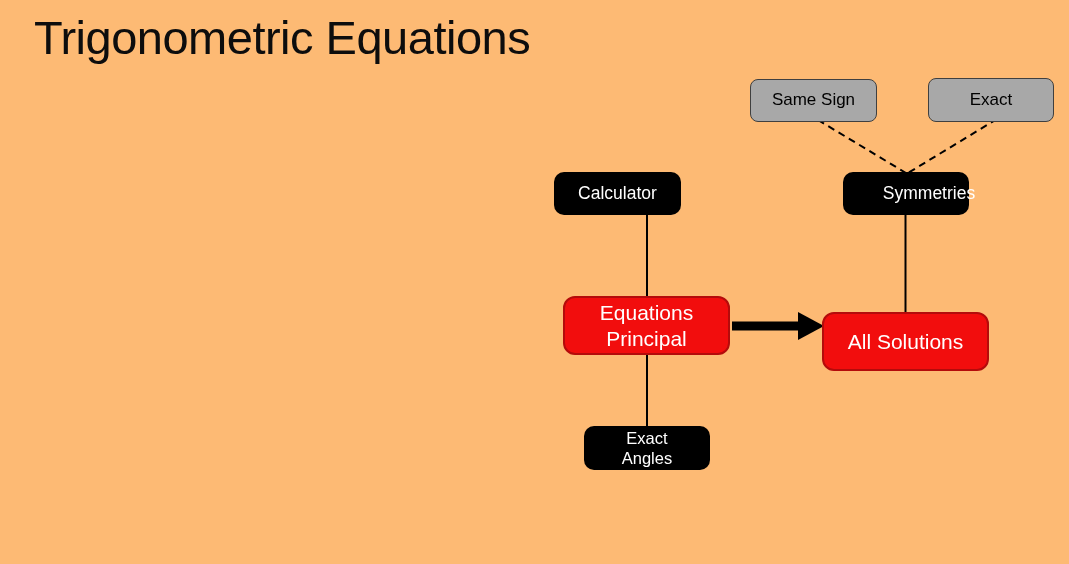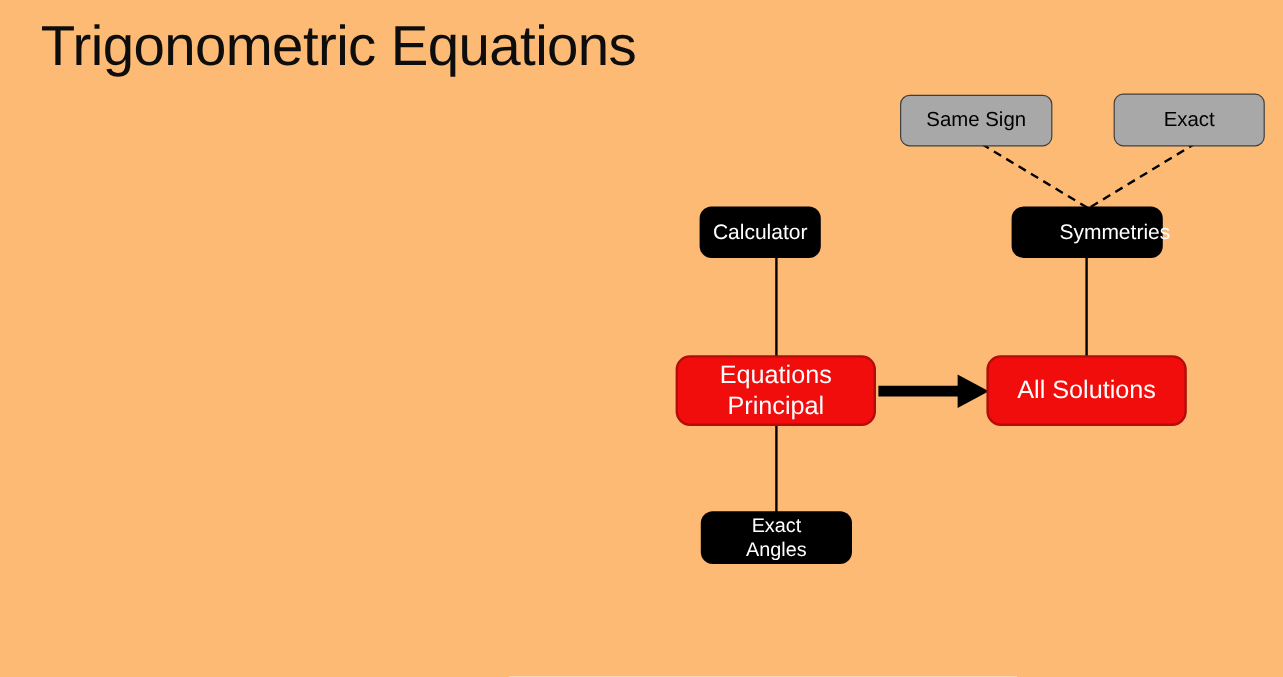--- a/index.html
+++ b/index.html
@@ -66,24 +66,24 @@
   }
   .node-red {
     background: var(--color-red_fill);
     color: var(--color-text_light);
     border: 2.5px solid var(--color-red_border);
     border-radius: 12px;
     font-size: 21px;
   }
   #node-same-sign      { left: 750px; top: 79px;  width: 127px; height: 43px; }
   #node-angles         { left: 928px; top: 78px;  width: 126px; height: 44px; }
-  #node-calculator     { left: 583px; top: 172px; width: 101px; height: 43px; }
+  #node-calculator     { left: 554px; top: 172px; width: 127px; height: 43px; }
   #node-symmetries     { left: 843px; top: 172px; width: 126px; height: 43px; padding-left: 46px; }
   #node-principal      { left: 563px; top: 296px; width: 167px; height: 59px; }
-  #node-all-solutions  { left: 822px; top: 296px; width: 167px; height: 59px; }
+  #node-all-solutions  { left: 822px; top: 312px; width: 167px; height: 59px; }
   #node-exact-values   { left: 584px; top: 426px; width: 126px; height: 44px; font-size: 16.5px; }
 </style>
 </head>
 <body>
 
 <div class="slide">
 
   <h1 class="slide-title">Trigonometric Equations</h1>
 
   <svg class="connectors" viewBox="0 0 1069 564" xmlns="http://www.w3.org/2000/svg">

